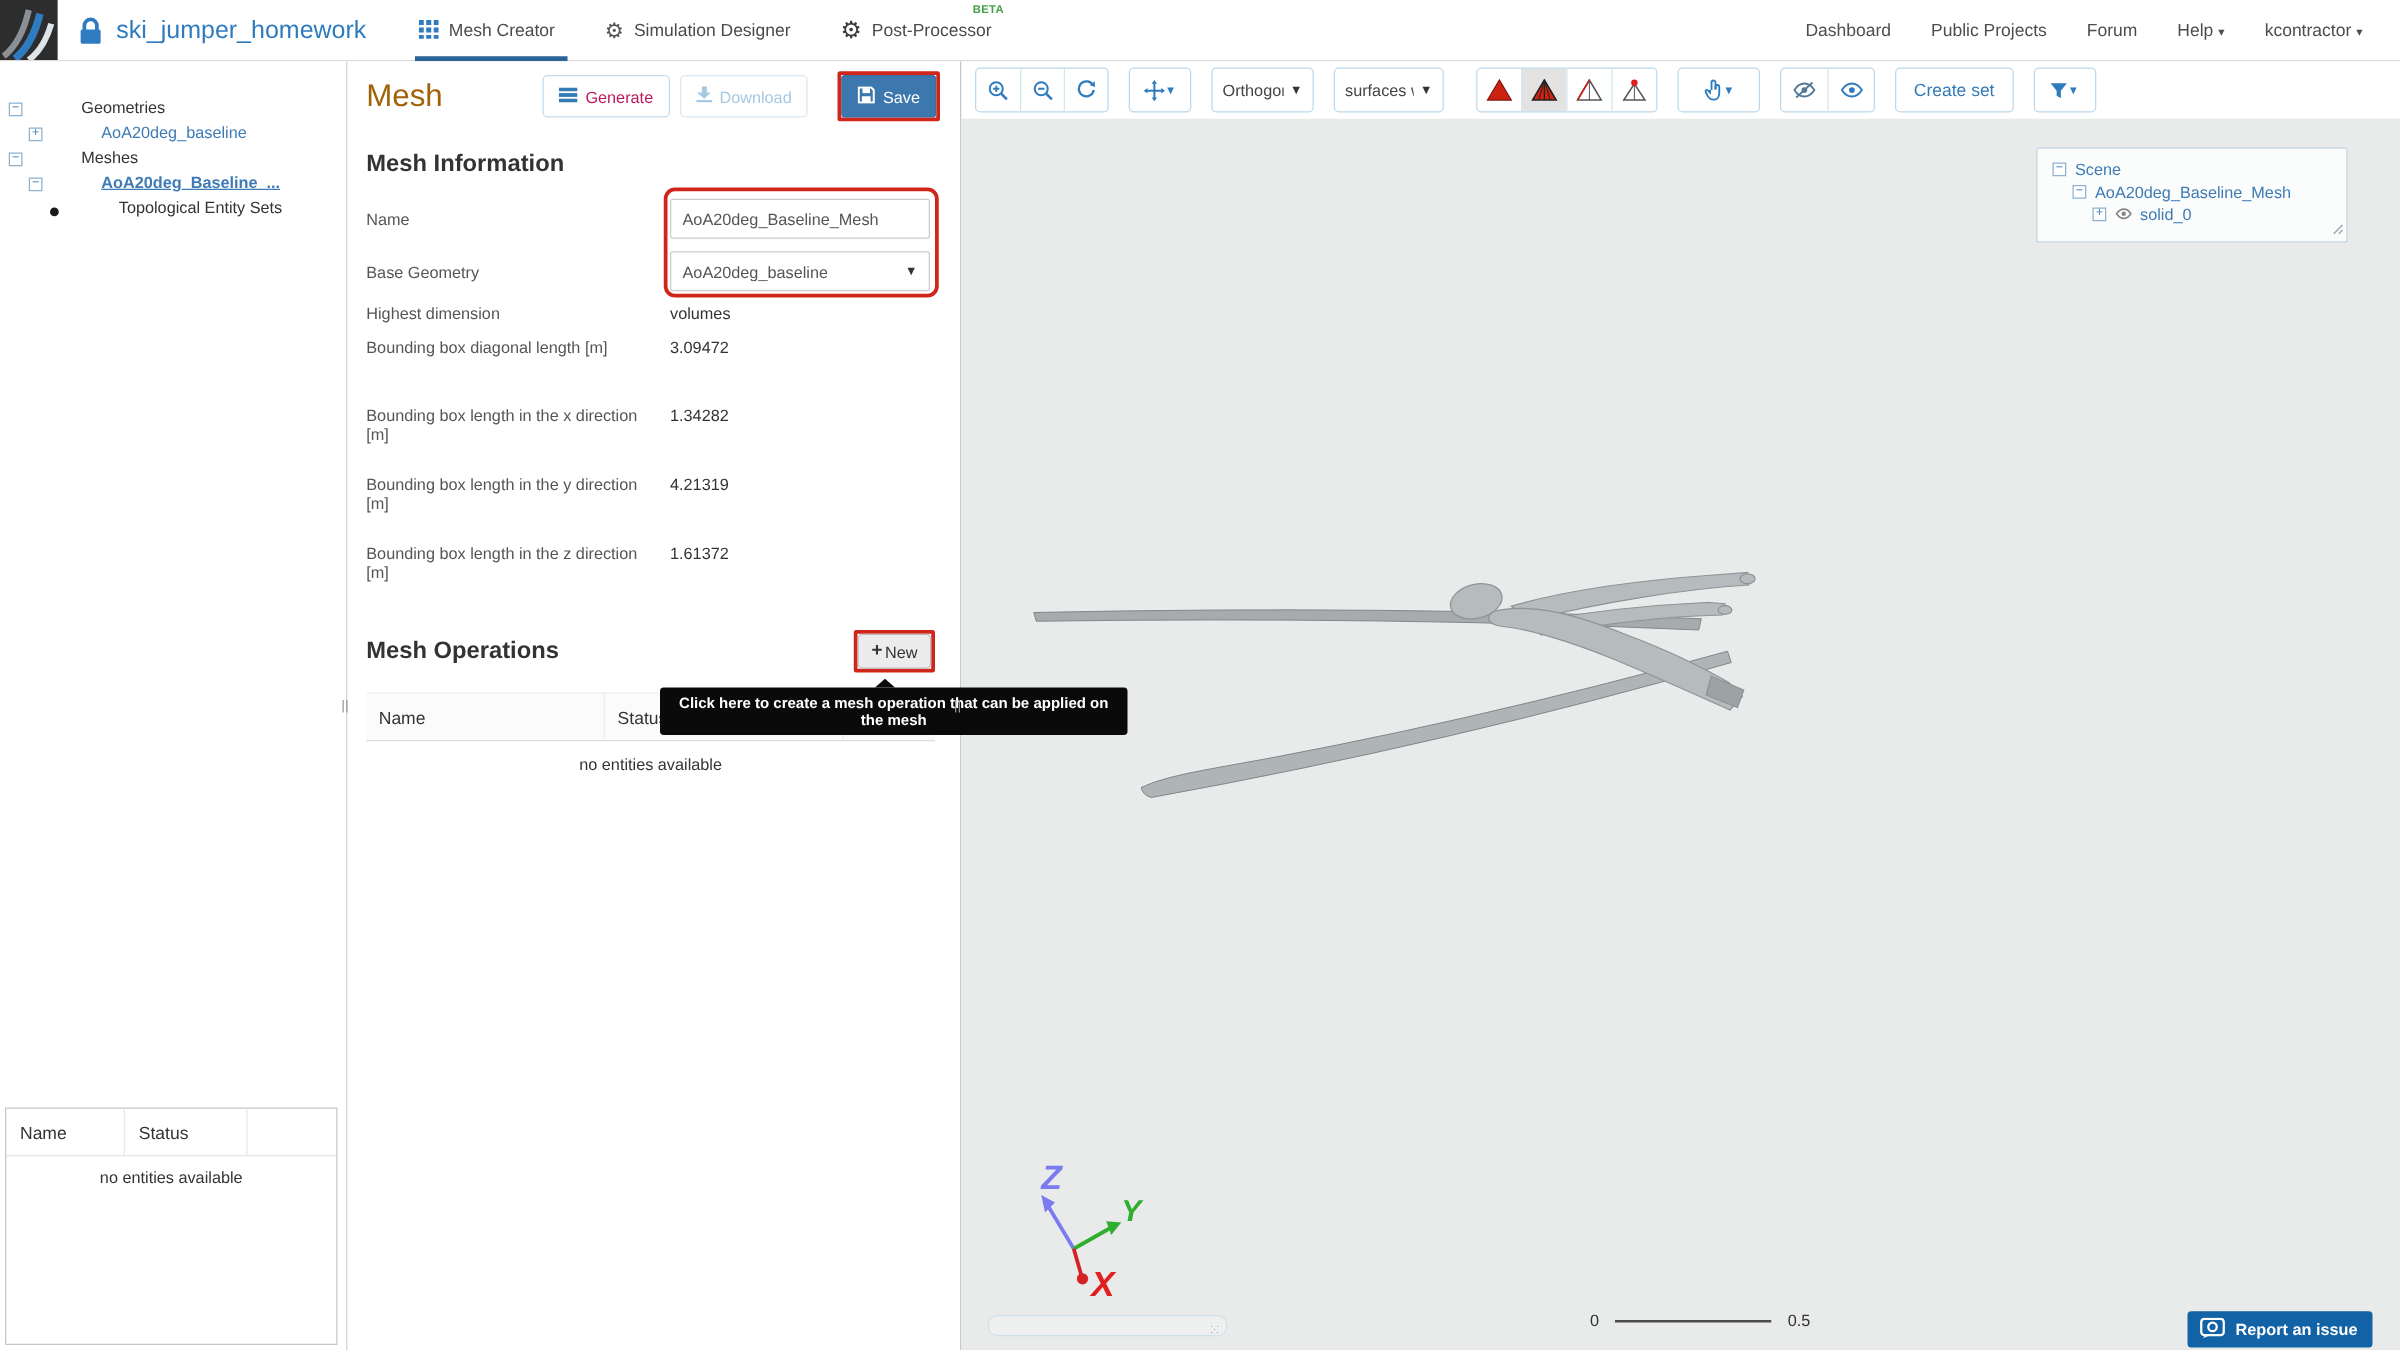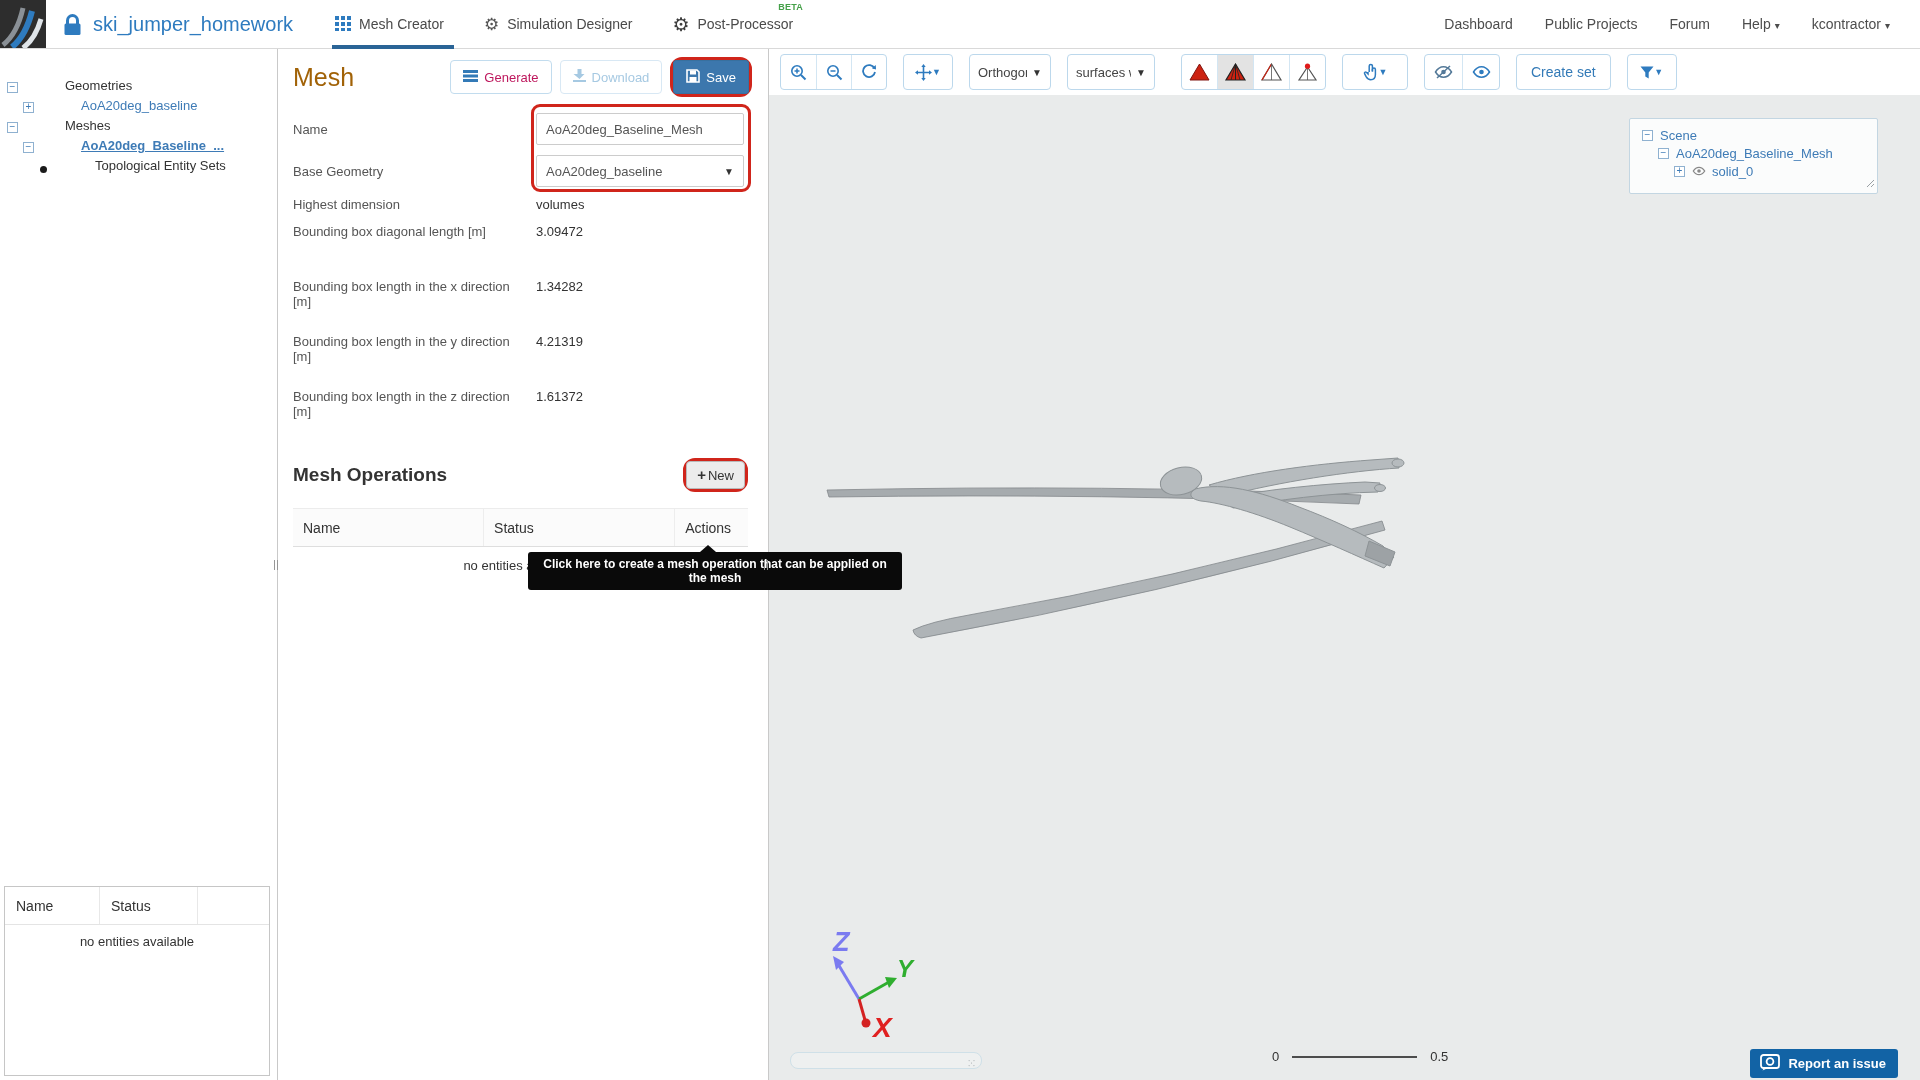--- a/index.html
+++ b/index.html
@@ -44,21 +44,21 @@
   .job-empty { text-align:center; font-size:13px; color:#333; padding-top:9px; }
 
   
   .mesh-panel { width:491px; border-right:1px solid #c9c9c9; background:#fff; position:relative; z-index:3; flex:0 0 auto; }
   .mp-head { display:flex; justify-content:space-between; align-items:center; padding:8px 16px 0 15px; }
   .mp-title { font-size:25px; color:#a16207; font-weight:400; }
   .btn-row { display:flex; align-items:center; gap:8px; }
   .btn { height:34px; border-radius:4px; font-size:13px; display:inline-flex; align-items:center; gap:6px; padding:0 12px; background:#fff; border:1px solid #c2dcee; color:#be185d; cursor:pointer; font-family:inherit; }
   .btn.disabled { color:#a6c9e2; border-color:#d8e8f4; cursor:default; }
   .btn.primary { background:#3c77ad; color:#fff; border-color:#38709f; }
-  .red-ring { display:inline-block; border:3px solid #d0251b; border-radius:12px; line-height:0; }
+  .red-ring { display:inline-block; border:3px solid #d0251b; border-radius:2px; line-height:0;margin-left:16px; }
   .red-ring .btn { border-radius:3px; }
 
   .section-title { font-size:19px; font-weight:bold; color:#333; }
   .mi-title { margin:24px 0 0 15px; }
   .form { padding:16px 20px 0 15px; }
   .frow { display:grid; grid-template-columns:243px 1fr; align-items:center; }
   .frow .flabel { font-size:13px; color:#555; line-height:15px; padding-right:24px; }
   .f2 { position:relative; }
   .f2 .frow { margin-bottom:10px; }
   .text-input { width:208px; height:32px; border:1px solid #ccc; border-radius:2px; padding:0 9px; font-size:13px; color:#555; font-family:inherit; outline:none; }
@@ -68,21 +68,21 @@
   .red-box { position:absolute; left:238px; top:-9px; width:220px; height:88px; border:3px solid #d0251b; border-radius:9px; pointer-events:none; }
   .frow.static { margin-bottom:12px; }
   .frow.static .fvalue { font-size:13px; color:#333; align-self:start; }
   .frow.static .flabel { align-self:start; }
   .frow.tall { min-height:43px; }
 
   .ops { margin-top:26px; padding:0 20px 0 15px; position:relative; }
   .ops-head { display:flex; justify-content:space-between; align-items:center; }
   .new-btn { height:28px; padding:0 10px; background:#ececec; border:1px solid #b9b9b9; border-radius:4px; font-size:13px; color:#333; display:inline-flex; align-items:center; gap:2px; cursor:pointer; font-family:inherit; }
   .new-btn .plus { font-weight:bold; font-size:15px; margin-top:-2px; }
-  .tooltip { position:absolute; top:46px; left:250px; width:374px; background:#0a0a0a; color:#fff; font-size:12px; font-weight:bold; text-align:center; padding:5px 6px; border-radius:3px; z-index:8; line-height:14px;margin-top:48px; }
+  .tooltip { position:absolute; top:46px; left:250px; width:374px; background:#0a0a0a; color:#fff; font-size:12px; font-weight:bold; text-align:center; padding:5px 6px; border-radius:3px; z-index:8; line-height:14px; }
   .tooltip::before { content:""; position:absolute; top:-7px; left:172px; border-left:8px solid transparent; border-right:8px solid transparent; border-bottom:7px solid #0a0a0a; }
   .ops-table { margin-top:16px; border-top:1px solid #ececec; }
   .ot-head { display:grid; grid-template-columns:42% 42% 16%; height:38px; background:#fbfbfb; border-bottom:1px solid #dedede; }
   .ot-head .cell { display:flex; align-items:center; padding-left:10px; font-size:14px; color:#333; border-right:1px solid #ededed; }
   .ot-head .cell:last-child { border-right:none; }
   .ot-empty { text-align:center; font-size:13px; color:#333; padding:11px 0; }
 
   
   .viewport { flex:1; position:relative; background:#e9ebeb; overflow:hidden; }
   .vp-toolbar { position:absolute; top:0; left:0; right:0; height:46px; background:#fff; display:flex; align-items:center; padding-left:11px; gap:16px; }
@@ -245,20 +245,21 @@
                   <rect x="3.5" y="8" width="7" height="5" fill="#fff"></rect>
                   <rect x="4" y="1.5" width="6" height="4" fill="#fff"></rect>
                 </svg>
             </span>
             <span>Save</span>
           </button>
         </span>
       </div>
     </div>
 
+    <div class="section-title mi-title">Mesh Information</div>
 
     <div class="form">
       <div class="f2">
         <div class="frow">
           <span class="flabel">Name</span>
           <input class="text-input" type="text" value="AoA20deg_Baseline_Mesh" style="">
         </div>
         <div class="frow">
           <span class="flabel">Base Geometry</span>
           <div class="fake-select">

